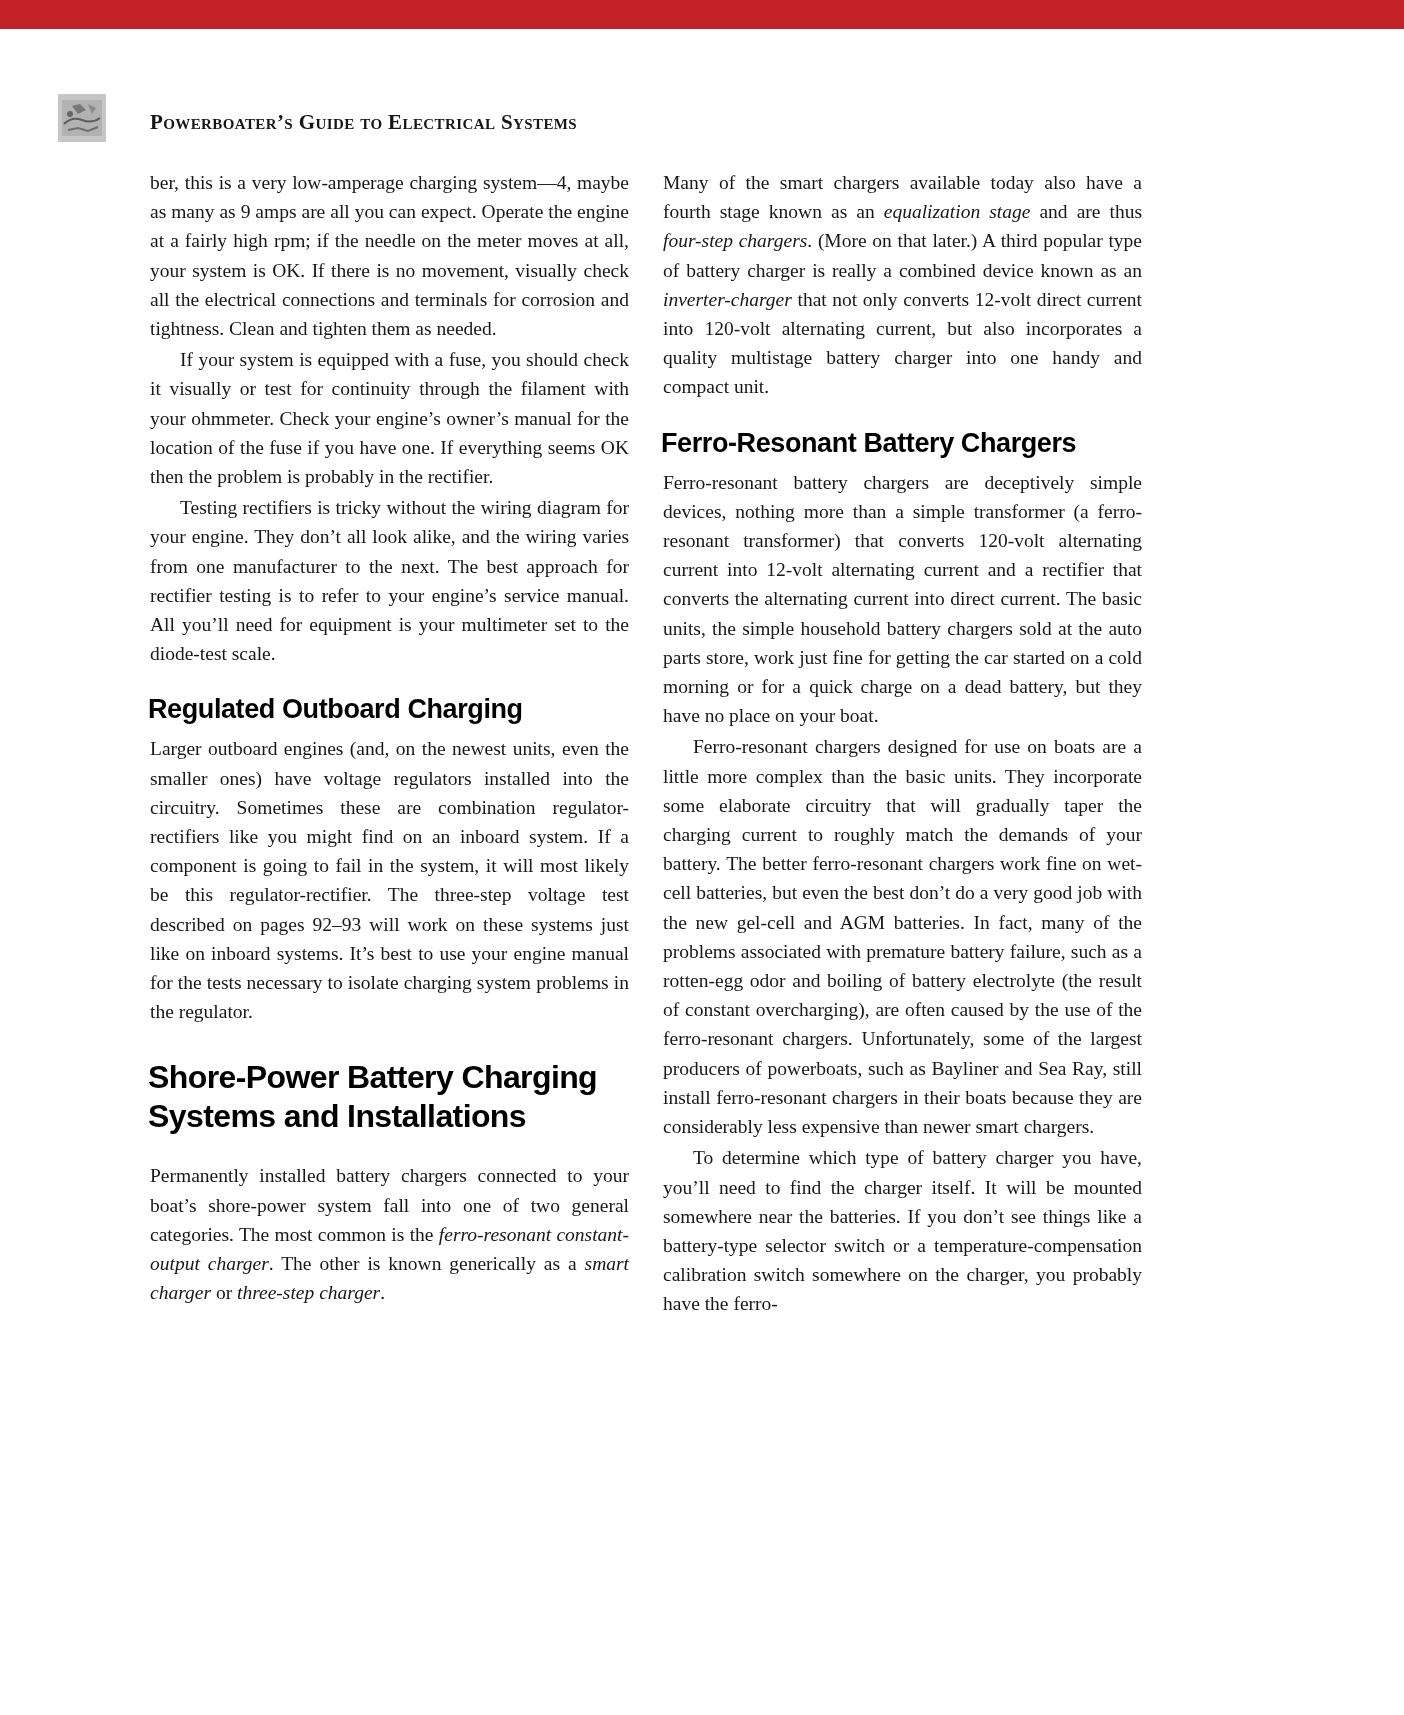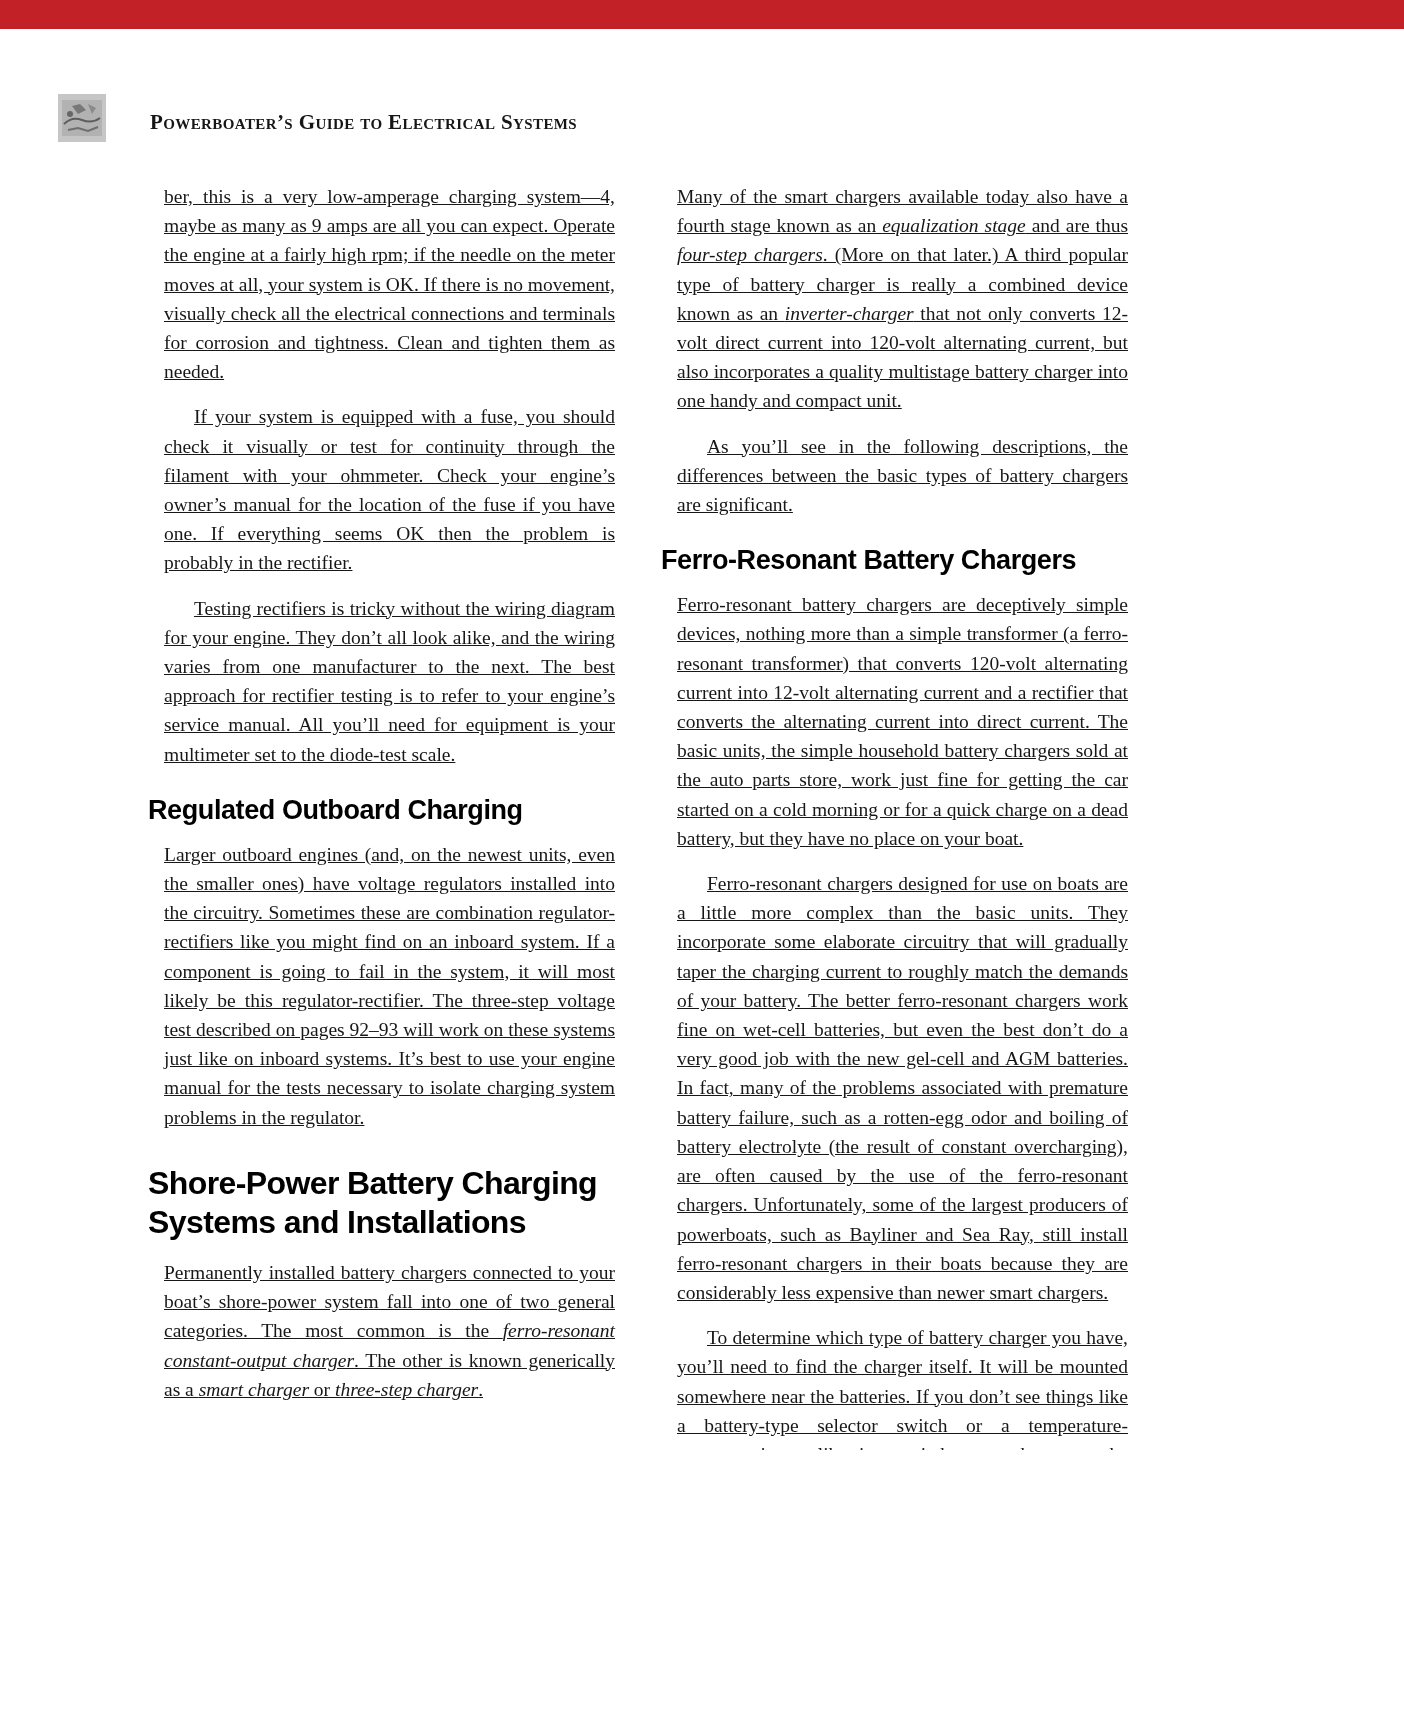--- a/index.html
+++ b/index.html
@@ -47,27 +47,26 @@
     top: 166px;
     width: 996px;
     display: flex;
     gap: 30px;
   }
   .col {
     width: 483px;
     flex: 0 0 483px;
   }
   .para {
-    margin: 16px;
+    margin: 2px;
     font-size: 19.5px;
     line-height: 29.2px;
     text-align: justify;
     color: #171717;
     hyphens: auto;
-    text-decoration: underline;
     -webkit-hyphens: auto;
   }
   .para.indent {
     text-indent: 30px;
   }
   .para em {
     font-style: italic;
   }
   .section-heading {
     font-family: "Liberation Sans", sans-serif;
@@ -77,21 +76,21 @@
     color: #000000;
     margin: 27px 0 11px 0;
     line-height: 28px;
   }
   .major-heading {
     font-family: "Liberation Sans", sans-serif;
     font-weight: bold;
     font-size: 32px;
     letter-spacing: -0.6px;
     color: #000000;
-    margin: 32px 0 15px 0;
+    margin: 32px 0 25px 0;
     line-height: 39px;
   }
   .page-number {
     position: absolute;
     left: 88px;
     top: 1482px;
     font-family: "Liberation Sans", sans-serif;
     font-weight: normal;
     font-size: 18px;
     color: #111111;
@@ -123,21 +122,20 @@
         <p class="para"><span>ber, this is a very low-amperage charging system—4, maybe as many as 9 amps are all you can expect. Operate the engine at a fairly high rpm; if the needle on the meter moves at all, your system is OK. If there is no movement, visually check all the electrical connections and terminals for corrosion and tightness. Clean and tighten them as needed.</span></p>
         <p class="para indent"><span>If your system is equipped with a fuse, you should check it visually or test for continuity through the filament with your ohmmeter. Check your engine’s owner’s manual for the location of the fuse if you have one. If everything seems OK then the problem is probably in the rectifier.</span></p>
         <p class="para indent"><span>Testing rectifiers is tricky without the wiring diagram for your engine. They don’t all look alike, and the wiring varies from one manufacturer to the next. The best approach for rectifier testing is to refer to your engine’s service manual. All you’ll need for equipment is your multimeter set to the diode-test scale.</span></p>
         <div class="section-heading">Regulated Outboard Charging</div>
         <p class="para"><span>Larger outboard engines (and, on the newest units, even the smaller ones) have voltage regulators installed into the circuitry. Sometimes these are combination regulator-rectifiers like you might find on an inboard system. If a component is going to fail in the system, it will most likely be this regulator-rectifier. The three-step voltage test described on pages 92–93 will work on these systems just like on inboard systems. It’s best to use your engine manual for the tests necessary to isolate charging system problems in the regulator.</span></p>
         <div class="major-heading">Shore-Power Battery Charging Systems and Installations</div>
         <p class="para"><span>Permanently installed battery chargers connected to your boat’s shore-power system fall into one of two general categories. The most common is the </span><em>ferro-resonant constant-output charger</em><span>. The other is known generically as a </span><em>smart charger</em><span> or </span><em>three-step charger</em><span>.</span></p>
       </div>
     <div class="col">
         <p class="para"><span>Many of the smart chargers available today also have a fourth stage known as an </span><em>equalization stage</em><span> and are thus </span><em>four-step chargers</em><span>. (More on that later.) A third popular type of battery charger is really a combined device known as an </span><em>inverter-charger</em><span> that not only converts 12-volt direct current into 120-volt alternating current, but also incorporates a quality multistage battery charger into one handy and compact unit.</span></p>
-        <p class="para indent"><span>As you’ll see in the following descriptions, the differences between the basic types of battery chargers are significant.</span></p>
         <div class="section-heading">Ferro-Resonant Battery Chargers</div>
         <p class="para"><span>Ferro-resonant battery chargers are deceptively simple devices, nothing more than a simple transformer (a ferro-resonant transformer) that converts 120-volt alternating current into 12-volt alternating current and a rectifier that converts the alternating current into direct current. The basic units, the simple household battery chargers sold at the auto parts store, work just fine for getting the car started on a cold morning or for a quick charge on a dead battery, but they have no place on your boat.</span></p>
         <p class="para indent"><span>Ferro-resonant chargers designed for use on boats are a little more complex than the basic units. They incorporate some elaborate circuitry that will gradually taper the charging current to roughly match the demands of your battery. The better ferro-resonant chargers work fine on wet-cell batteries, but even the best don’t do a very good job with the new gel-cell and AGM batteries. In fact, many of the problems associated with premature battery failure, such as a rotten-egg odor and boiling of battery electrolyte (the result of constant overcharging), are often caused by the use of the ferro-resonant chargers. Unfortunately, some of the largest producers of powerboats, such as Bayliner and Sea Ray, still install ferro-resonant chargers in their boats because they are considerably less expensive than newer smart chargers.</span></p>
         <p class="para indent"><span>To determine which type of battery charger you have, you’ll need to find the charger itself. It will be mounted somewhere near the batteries. If you don’t see things like a battery-type selector switch or a temperature-compensation calibration switch somewhere on the charger, you probably have the ferro-</span></p>
       </div>
   </div>
 
   <div class="page-number">96</div>
 
 </div>

